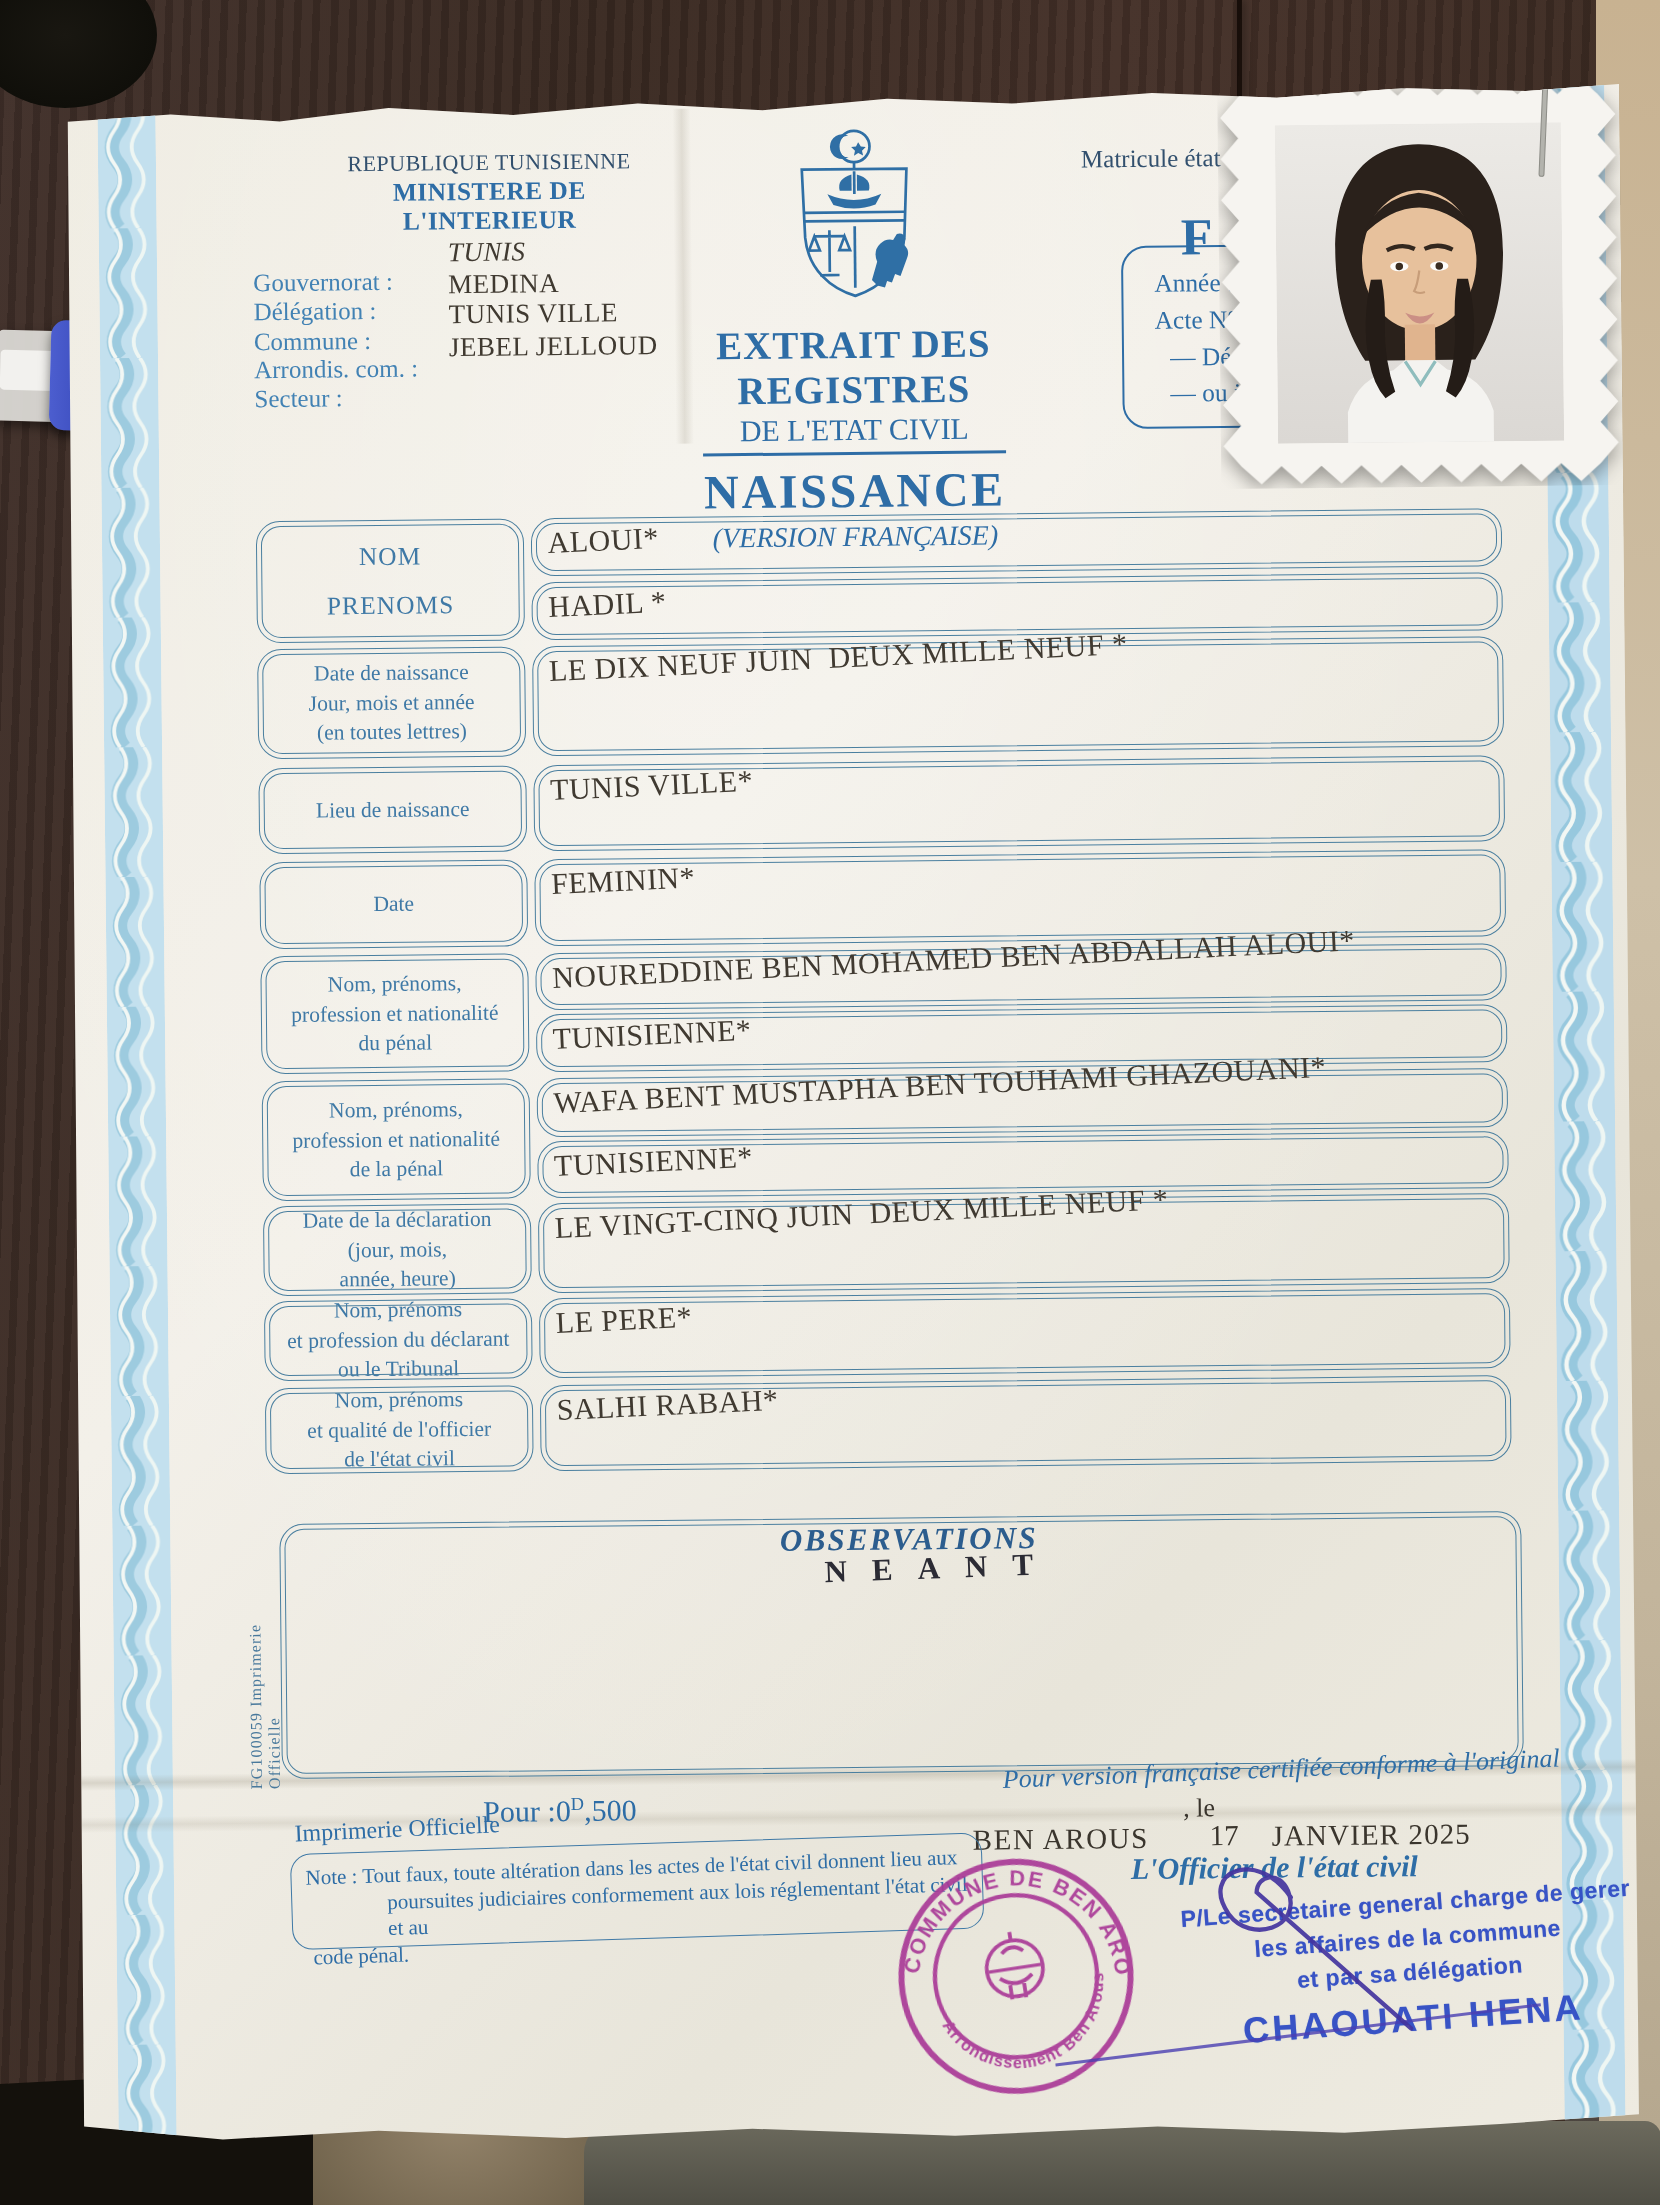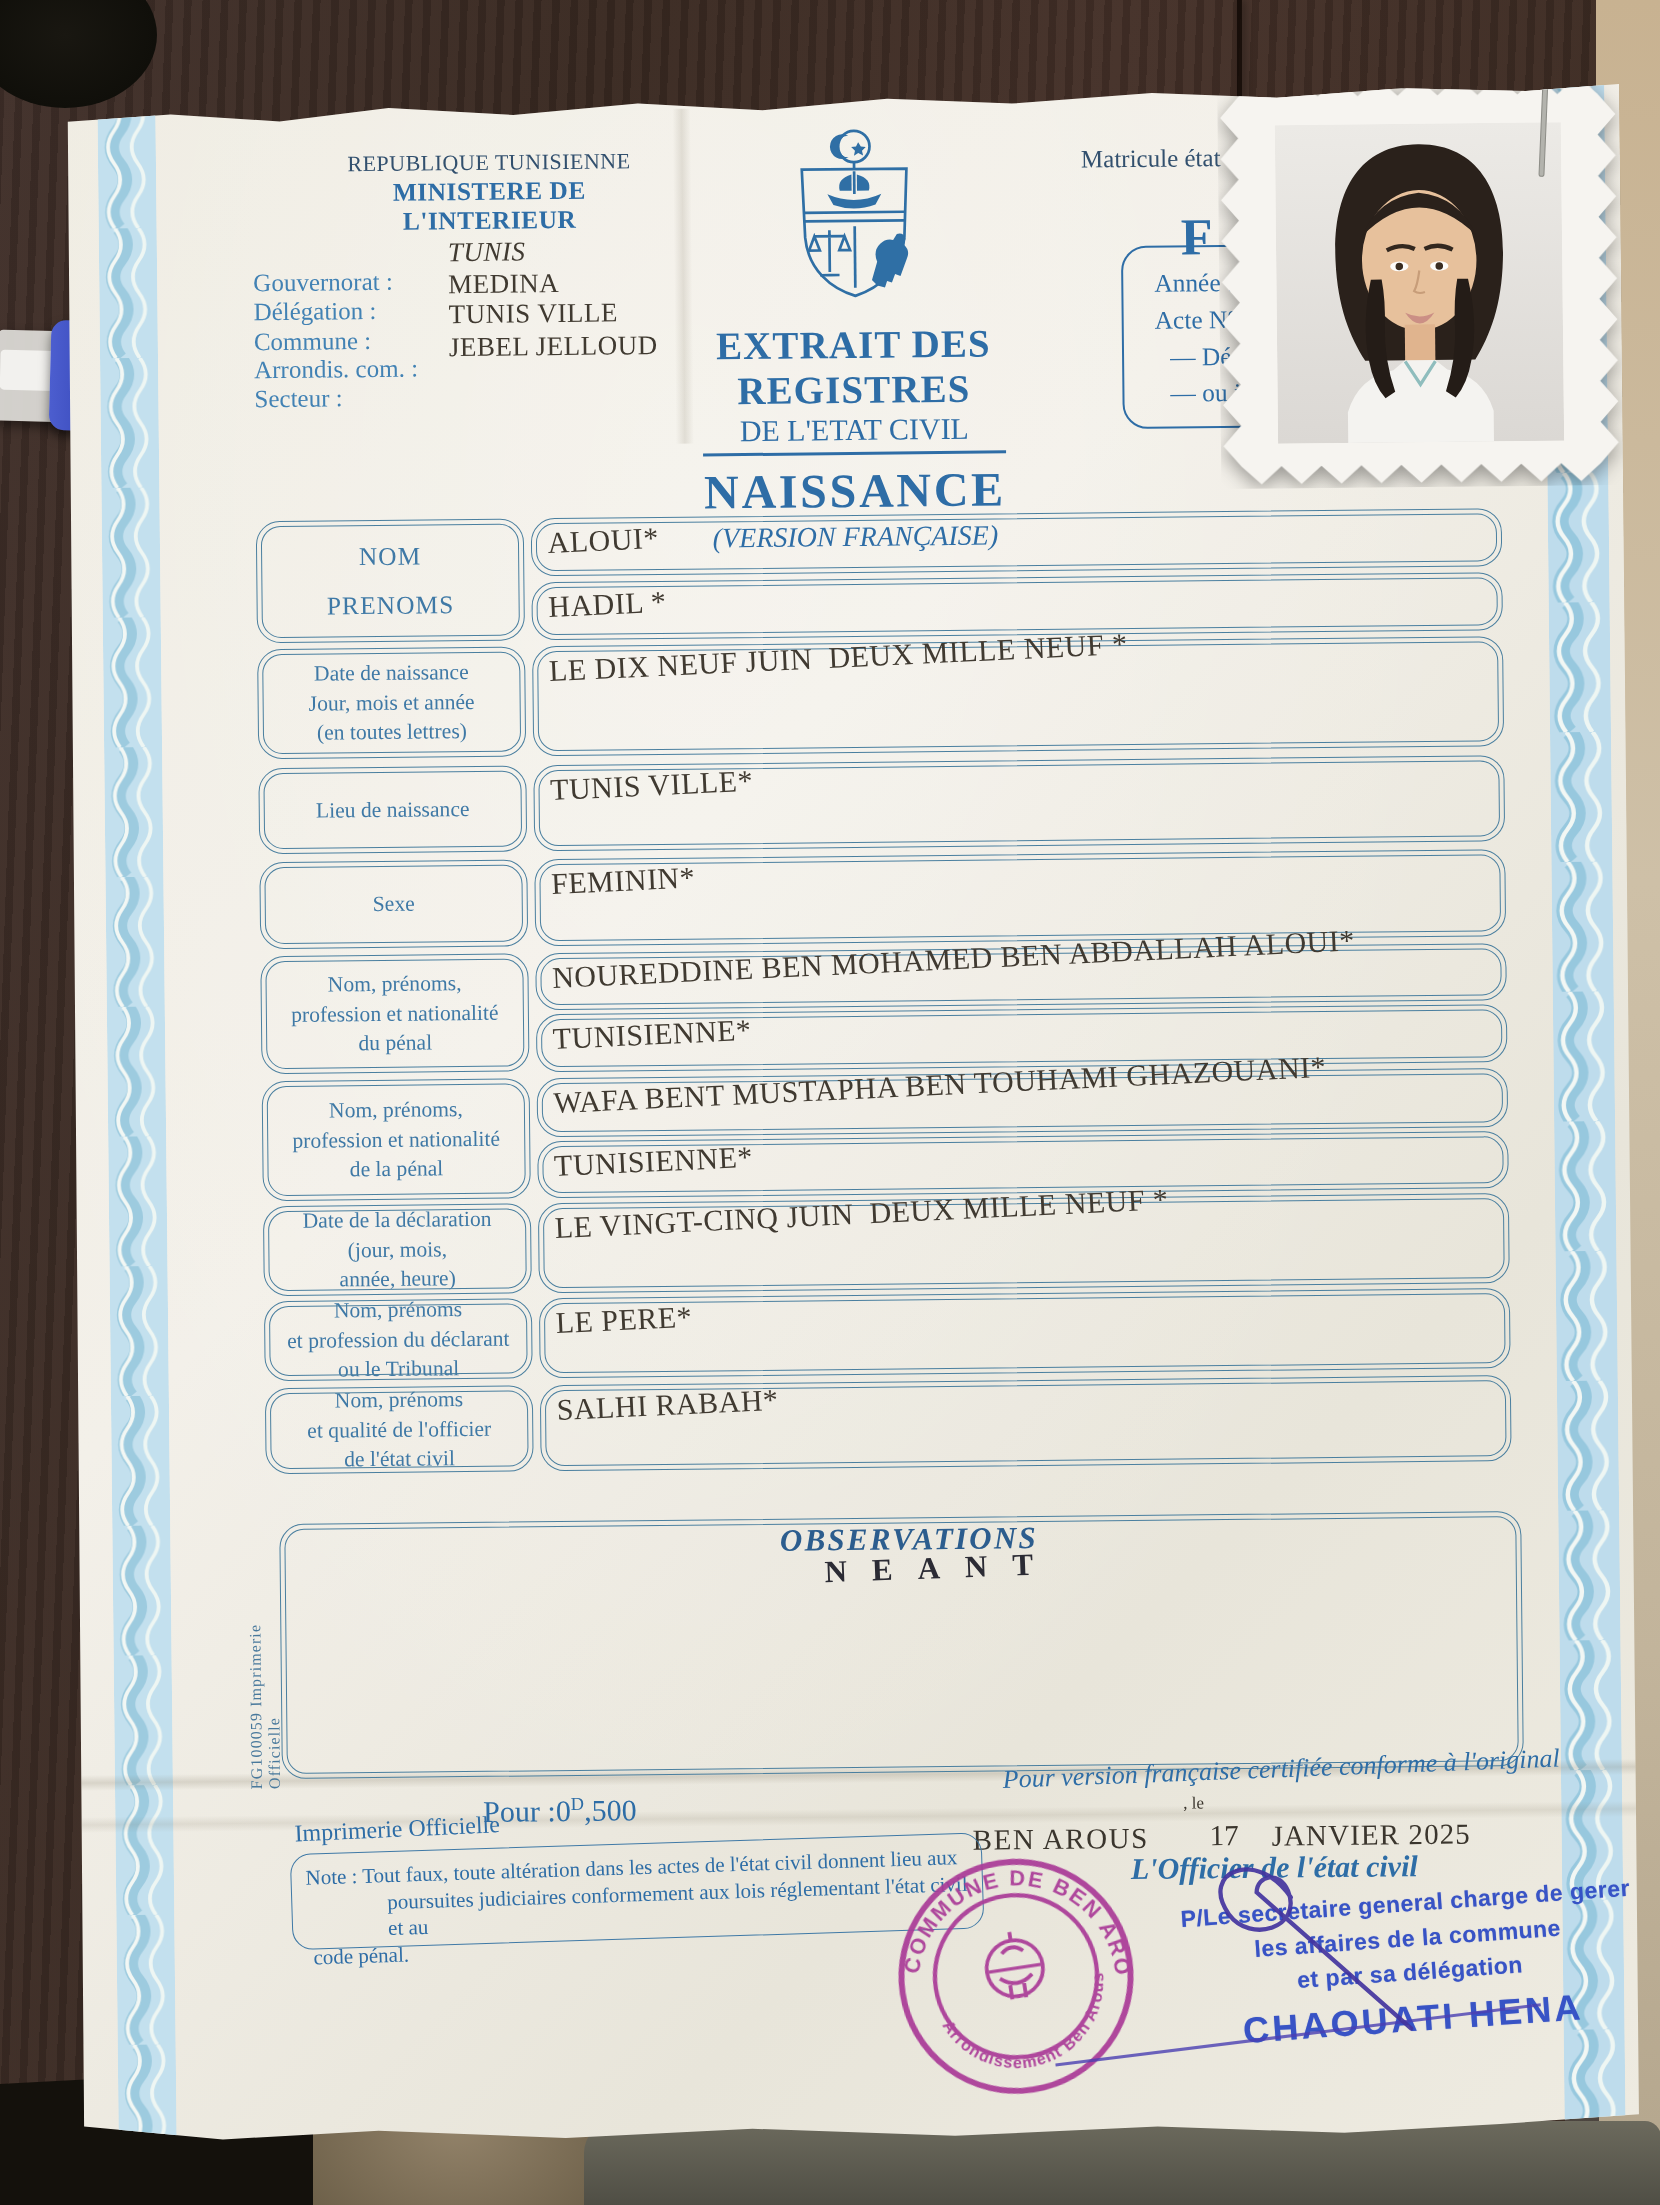--- a/index.html
+++ b/index.html
@@ -67,21 +67,21 @@
     font-size:31px;font-weight:bold;font-style:italic;color:#2c5d8e;letter-spacing:2.2px;}
   .obs-neant{position:absolute;left:643px;top:1460px;width:443px;text-align:center;
     font-size:31px;font-weight:bold;color:#2b2b34;letter-spacing:25px;transform:rotate(-1.5deg);}
   
   .certified{position:absolute;left:757px;top:1670px;width:724px;text-align:right;
     font-size:26px;font-style:italic;color:#2e6da6;transform:rotate(-1.6deg);}
   .imprimerie{position:absolute;left:215px;top:1720px;font-size:24px;color:#2e6da6;transform:rotate(-2deg);}
   .prix{position:absolute;left:404px;top:1700px;font-size:30px;color:#2e6da6;}
   .prix sup{font-size:18.4px;}
   .city{position:absolute;left:893px;top:1734px;font-size:29px;color:#3a352d;letter-spacing:1.6px;}
-  .le{position:absolute;left:1104px;top:1706px;font-size:17px;color:#3a352d;}
+  .le{position:absolute;left:1104px;top:1706px;font-size:26px;color:#3a352d;}
   .dday{position:absolute;left:1130px;top:1732px;font-size:29px;color:#3a352d;}
   .drest{position:absolute;left:1192px;top:1733px;font-size:29px;color:#3a352d;letter-spacing:1.1px;}
   .officer{position:absolute;left:1051px;top:1764px;font-size:30px;font-weight:bold;font-style:italic;color:#2e6da6;}
   .notebox{position:absolute;left:211px;top:1750px;width:692px;height:96px;border:1.6px solid #3f79a6;border-radius:20.5px;
     transform:rotate(-1.2deg);padding:9.7px 14px;box-sizing:border-box;}
   .notebox div{font-size:21px;color:#2e6da6;line-height:1.28;}
   .note-l2{padding-left:81px;}
   .note-l3{padding-left:5.4px;}
   .sidecode{position:absolute;left:169px;top:1508px;height:184px;writing-mode:vertical-rl;transform:rotate(180deg);
     font-size:16px;color:#49799c;letter-spacing:1.1px;}
@@ -219,21 +219,21 @@
       <div class="bx lbox">
         <span class="ll">Lieu de naissance</span>
       </div>
       <div class="bx vbox" style="top:0;height:84px;">
           <span class="val">TUNIS VILLE*</span>
         </div>
     </div>
 
     <div class="row" style="top:765px;height:85px;">
       <div class="bx lbox">
-        <span class="ll">Sexe</span>
+        <span class="ll">Date</span>
       </div>
       <div class="bx vbox" style="top:0;height:85px;">
           <span class="val">FEMININ*</span>
         </div>
     </div>
 
     <div class="row" style="top:859px;height:116px;">
       <div class="bx lbox">
         <span class="ll">Nom, prénoms,</span>
         <span class="ll">profession et nationalité</span>

